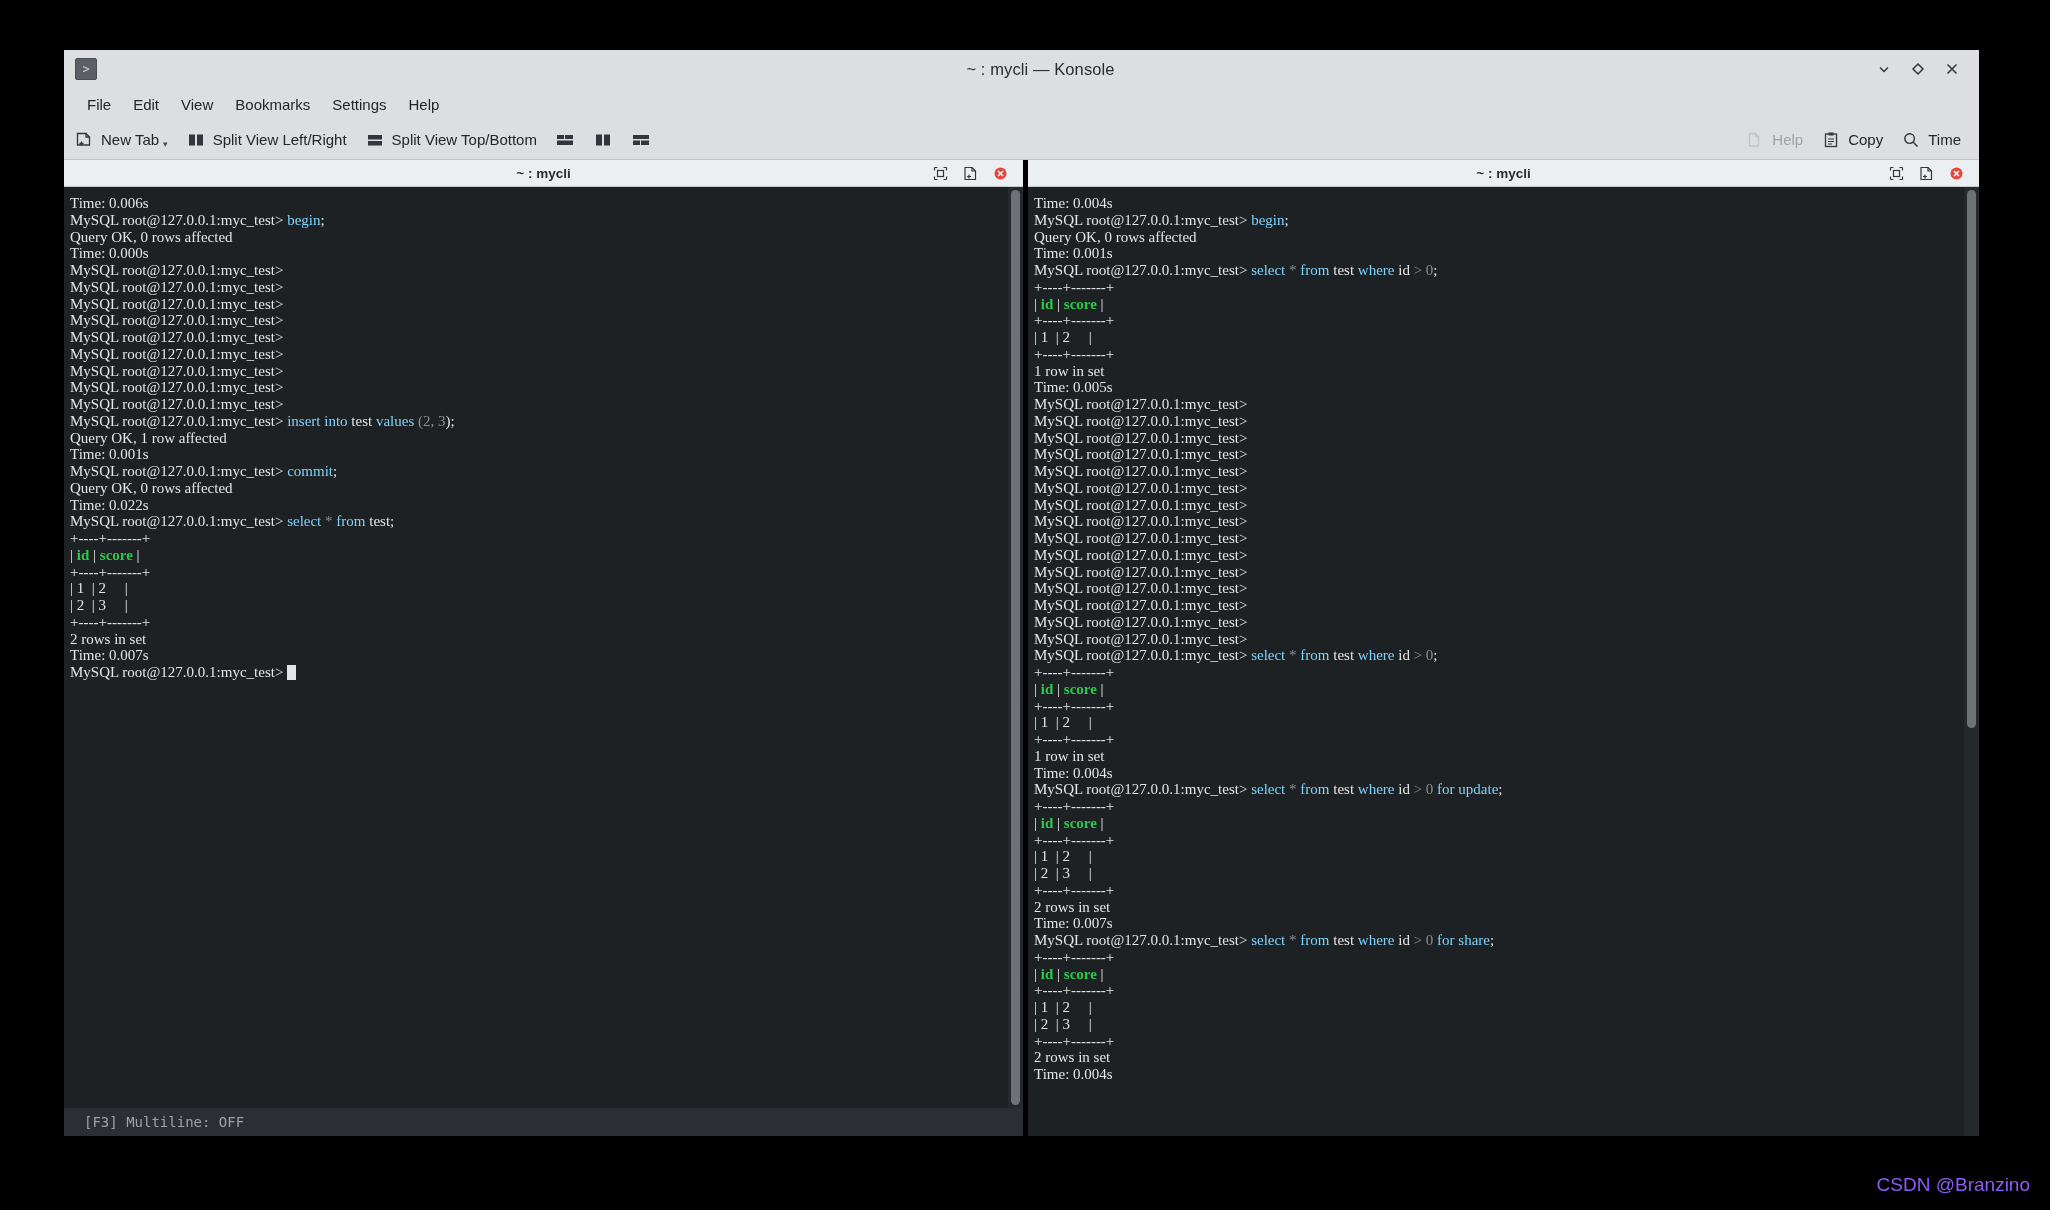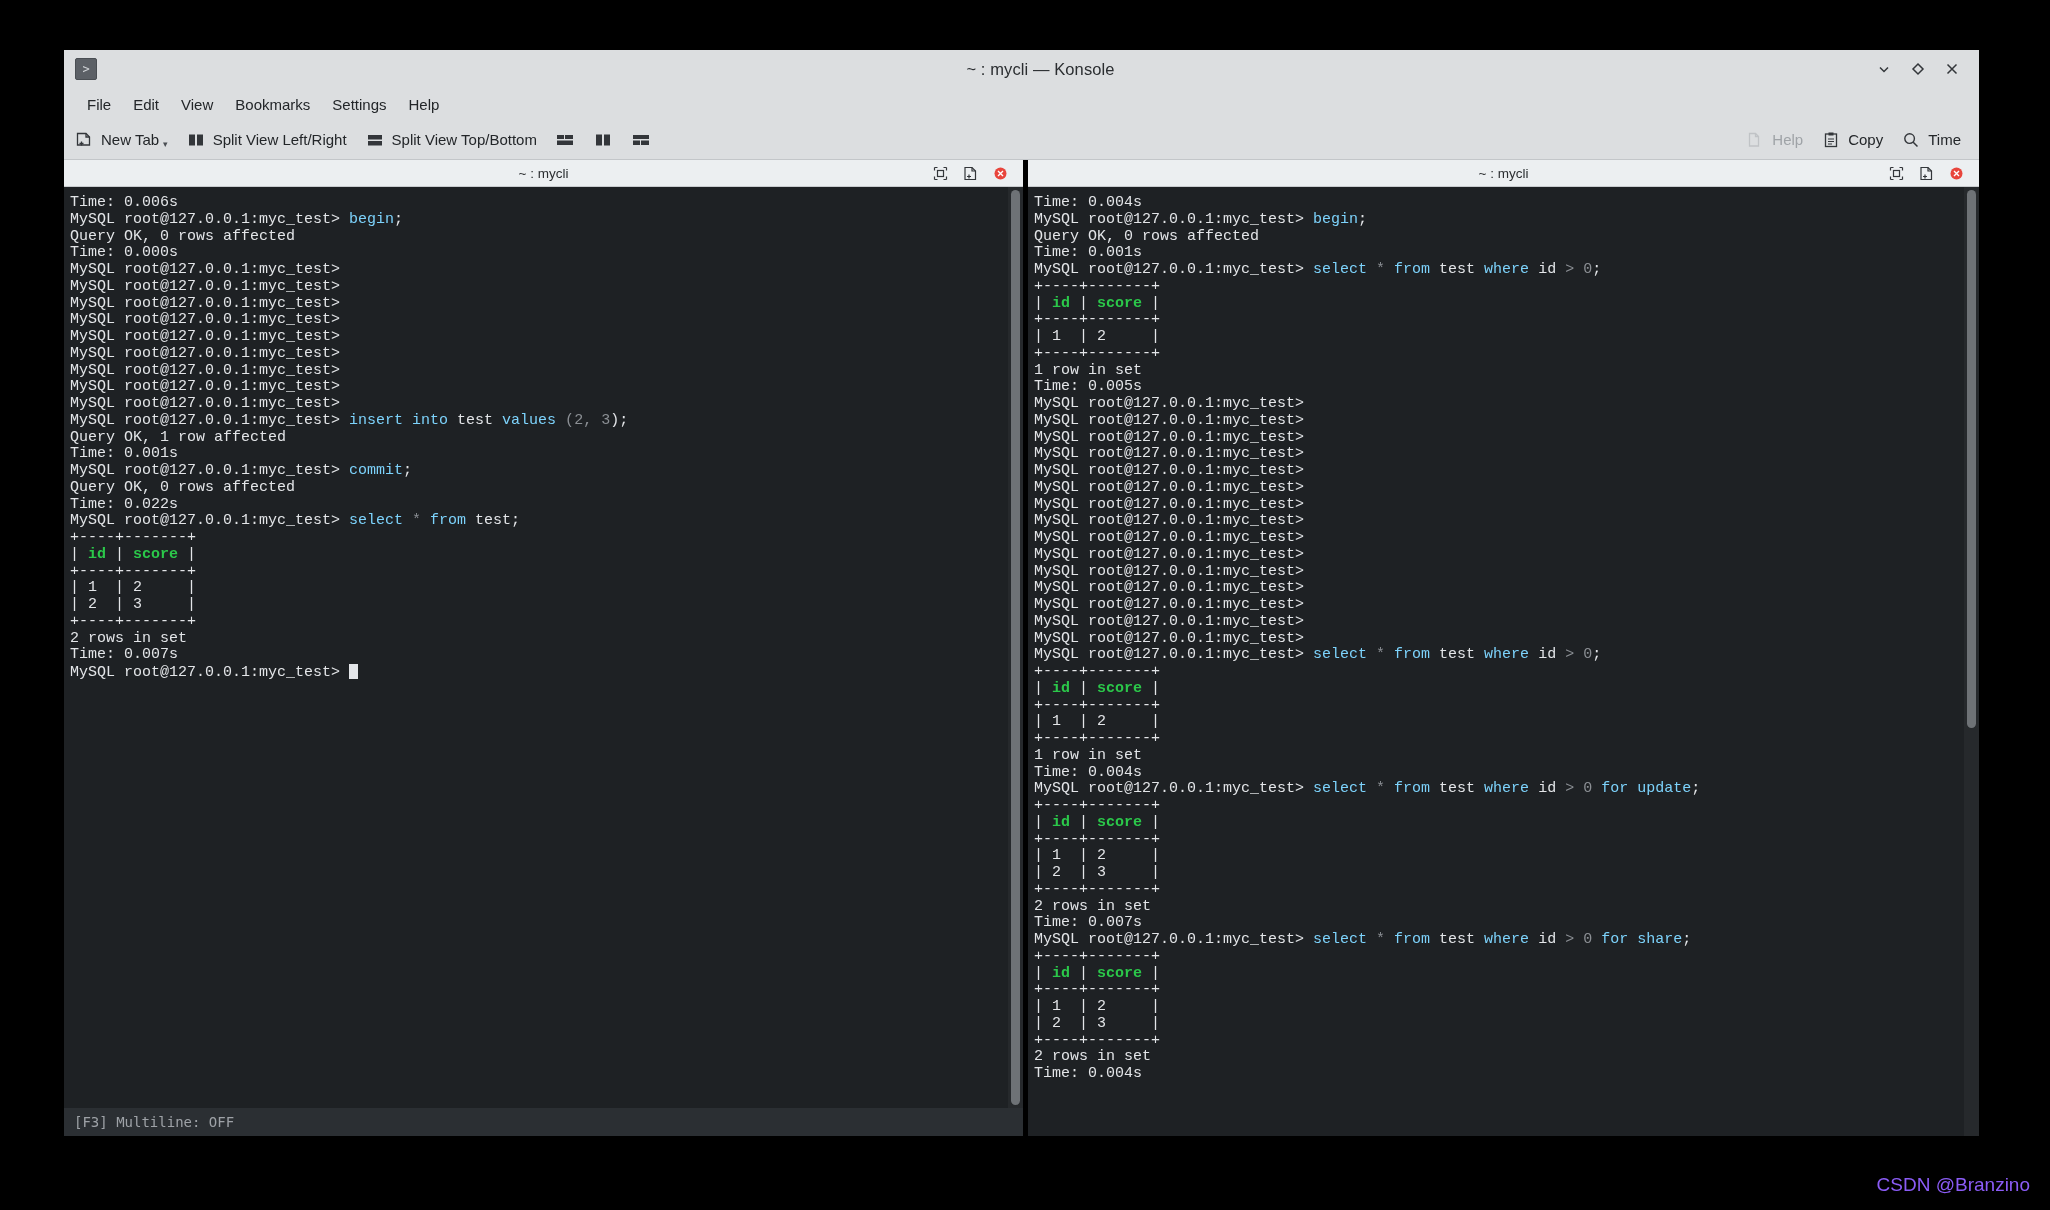--- a/index.html
+++ b/index.html
@@ -103,35 +103,35 @@
   
   .tabbar {
     height: 27px; flex: none;
     background: #eceff1;
     border-bottom: 1px solid #c8cbce;
     display: flex; align-items: center;
     position: relative;
   }
   .tab-title {
     position: absolute; left: 0; right: 0; text-align: center;
-    font-size: 13.5px; color: #2b2e31;
+    font-size: 13.5px; color: #2b2e31; font-weight: bold;
   }
   .tab-actions {
     margin-left: auto; display: flex; align-items: center;
     gap: 13px; padding-right: 14px; z-index: 2;
   }
   .tab-ico { width: 17px; height: 17px; display: flex; align-items: center; justify-content: center; }
   .tab-ico svg { display: block; }
 
   
   .term-wrap { flex: 1; display: flex; min-height: 0; background: #1e2124; position: relative; }
   .term {
     flex: 1; min-width: 0; overflow: hidden;
     padding: 8px 0 0 6px;
-    font-family: Liberation Mono, monospace;
+    font-family: Liberation Serif, serif;
     font-size: 15px; line-height: 16.75px;
     color: #e3e5e8;
     white-space: pre;
   }
   .term .ln { height: 16.75px; }
   .kw   { color: #7dd3fc; }
   .num  { color: #8b8f94; }
   .op   { color: #8b8f94; }
   .hdr  { color: #2bc84a; font-weight: bold; }
   .cursor {
@@ -144,21 +144,21 @@
     width: 15px; flex: none; background: #26292c;
     padding: 3px 3px; display: flex; flex-direction: column;
   }
   .sthumb { width: 9px; background: #6e7276; border-radius: 5px; }
 
   
   .statusbar {
     height: 28px; flex: none;
     background: #2b2f33;
     display: flex; align-items: center;
-    padding-left: 10px;
+    padding-left: 20px;
     font-family: "DejaVu Sans Mono", monospace;
     font-size: 14px; color: #9ea2a7;
   }
 
   
   .watermark {
     position: absolute; right: 20px; bottom: 14px;
     font-size: 19px; color: #8b5cf6;
     font-family: "Liberation Sans", sans-serif;
   }

